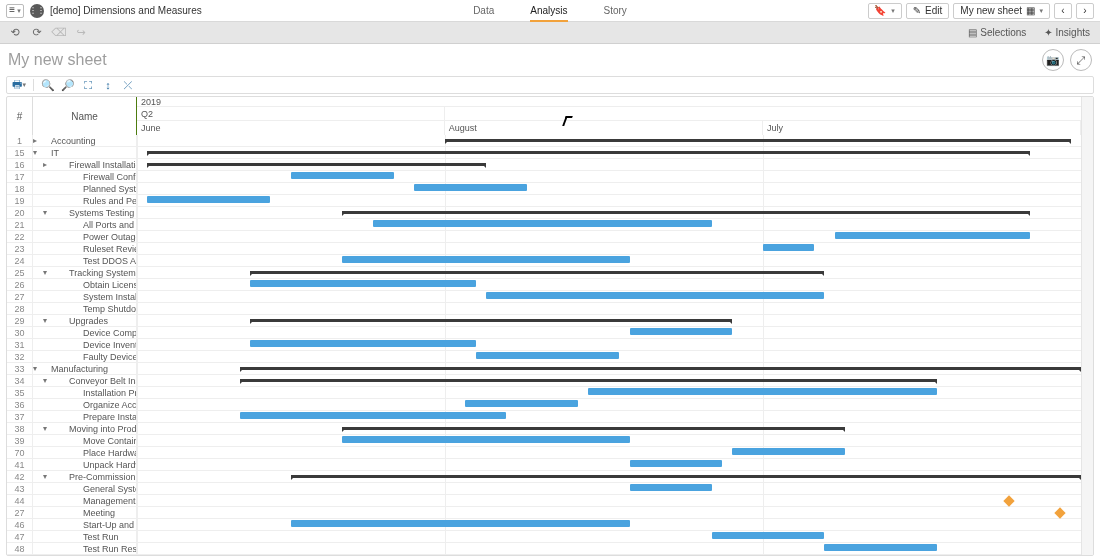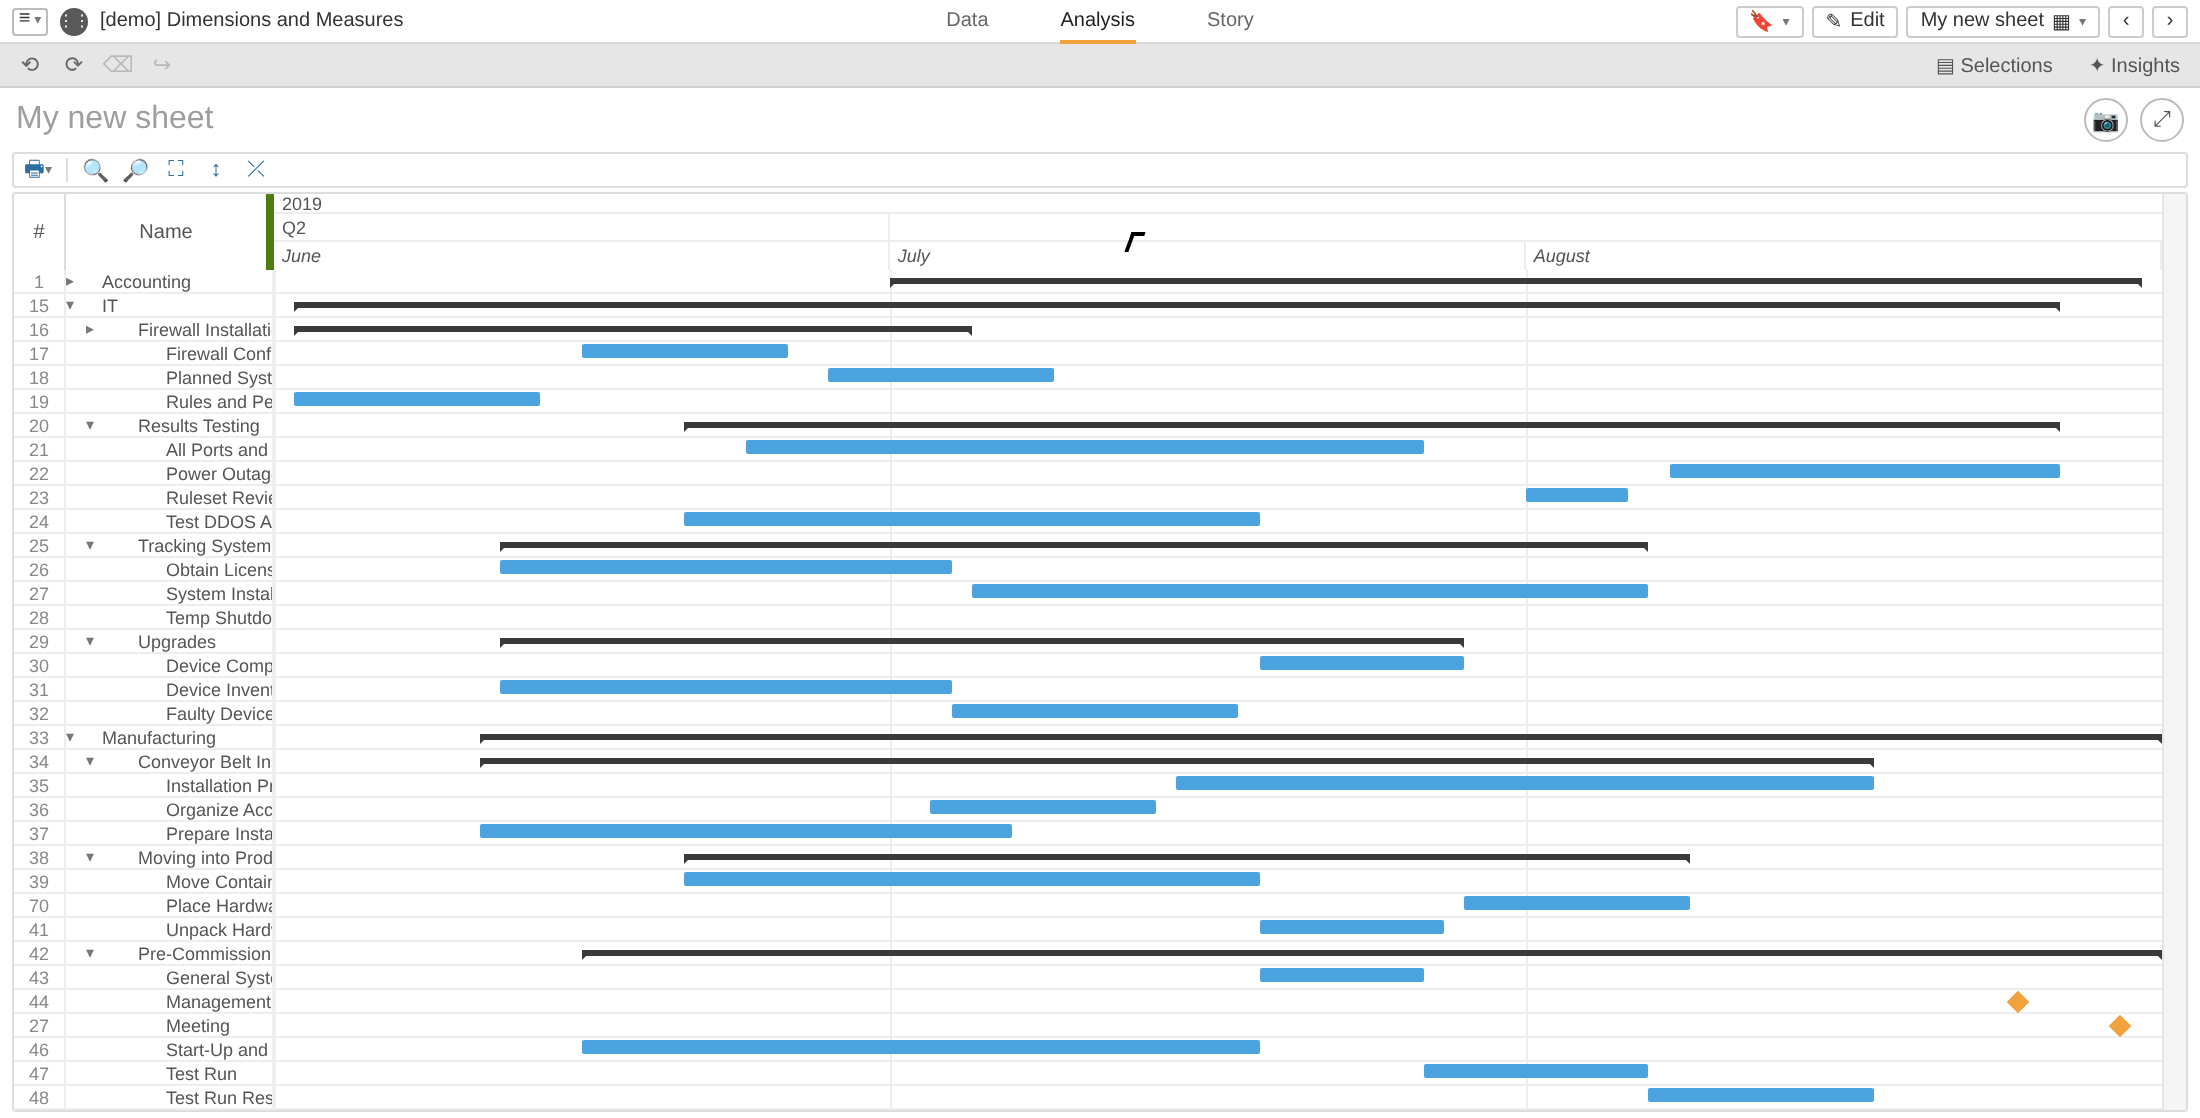--- a/index.html
+++ b/index.html
@@ -33,27 +33,27 @@
 
   
   .minitb { height:18px; border:1px solid #ddd; margin:0 6px; display:flex; align-items:center; padding-left:4px; gap:4px; border-radius:2px;}
   .mt-divider { width:1px; height:12px; background:#ddd; margin:0 2px;}
   .mt-ico { width:16px; height:16px; display:flex; align-items:center; justify-content:center; color:#2b6ea0; font-size:11px;}
 
   
   .gantt-wrap { position:relative; margin:2px 6px 0 6px; height:460px; border:1px solid #ddd; border-radius:2px; overflow:hidden;}
   .header-area { position:absolute; left:0; right:12px; top:0; height:38px; display:flex; font-size:9px; color:#555;}
   .colH-hash  { width:26px;  border-right:1px solid #ddd; display:flex; align-items:center; justify-content:center; font-size:10px;}
-  .colH-name  { width:104px; border-right:4px solid #4d7c0f; display:flex; align-items:center; justify-content:center; font-size:10px;}
+  .colH-name  { width:104px; border-right:1px solid #4d7c0f; display:flex; align-items:center; justify-content:center; font-size:10px;}
   .colH-time  { flex:1; display:flex; flex-direction:column; }
   .time-year  { height:10px; border-bottom:1px solid #eee; padding-left:4px; font-size:9px;}
   .time-qtrs  { height:14px; display:flex; border-bottom:1px solid #eee;}
   .time-qtrs > div { border-right:1px solid #eee; padding-left:4px; display:flex; align-items:center;}
   .time-months{ height:14px; display:flex;}
-  .time-months > div { border-right:1px solid #eee; padding-left:4px; display:flex; align-items:center;font-style:italic;}
+  .time-months > div { border-right:1px solid #eee; padding-left:4px; display:flex; align-items:center;}
   .vscroll { position:absolute; right:0; top:0; bottom:0; width:12px; background:#f5f5f5; border-left:1px solid #e5e5e5;}
 
   .body-area { position:absolute; left:0; right:12px; top:38px; bottom:0; overflow:hidden; }
   .row { height:12px; border-bottom:1px solid #eee; display:flex; font-size:9px; }
   .c-num { width:26px; border-right:1px solid #eee; display:flex; align-items:center; justify-content:center; color:#888;}
   .c-name{ width:104px; border-right:1px solid #eee; position:relative; white-space:nowrap; overflow:hidden; color:#555; padding-left:4px; display:flex; align-items:center;}
   .toggle { position:absolute; font-size:8px; color:#777; }
   .c-bars{ flex:1; position:relative; }
   .bar { position:absolute; top:1px; height:4px; border-radius:1px; }
   .bar.grp { background:#3a3a3a; height:3px; top:4px;}
@@ -143,22 +143,22 @@
   <div class="header-area">
     <div class="colH-hash">#</div>
     <div class="colH-name">Name</div>
     <div class="colH-time">
       <div class="time-year">2019</div>
       <div class="time-qtrs" id="time-qtrs">
           <div style="width: 32.6087%;">Q2</div>
         </div>
       <div class="time-months" id="time-months">
           <div style="width: 32.6087%;">June</div>
+          <div style="width: 33.6957%;">August</div>
           <div style="width: 33.6957%;">July</div>
-          <div style="width: 33.6957%;">August</div>
         </div>
     </div>
   </div>
   <div class="vscroll"></div>
   <div class="body-area" id="gantt-body">
       <div class="row">
         <div class="c-num">1</div>
         <div class="c-name">
           <span class="toggle" style="left: 0px;">▸</span>
           <span style="padding-left: 14px;">Accounting</span>
@@ -229,21 +229,21 @@
           <div class="vline" style="left: 0%;"></div>
           <div class="vline" style="left: 32.6087%;"></div>
           <div class="vline" style="left: 66.3043%;"></div>
           <div class="bar task" style="left: 1.08696%; width: 13.0435%;"></div>
         </div>
       </div>
       <div class="row">
         <div class="c-num">20</div>
         <div class="c-name">
           <span class="toggle" style="left: 10px;">▾</span>
-          <span style="padding-left: 32px;">Results Testing</span>
+          <span style="padding-left: 32px;">Systems Testing</span>
         </div>
         <div class="c-bars">
           <div class="vline" style="left: 0%;"></div>
           <div class="vline" style="left: 32.6087%;"></div>
           <div class="vline" style="left: 66.3043%;"></div>
           <div class="bar grp" style="left: 21.7391%; width: 72.8261%;"></div>
         </div>
       </div>
       <div class="row">
         <div class="c-num">21</div>

